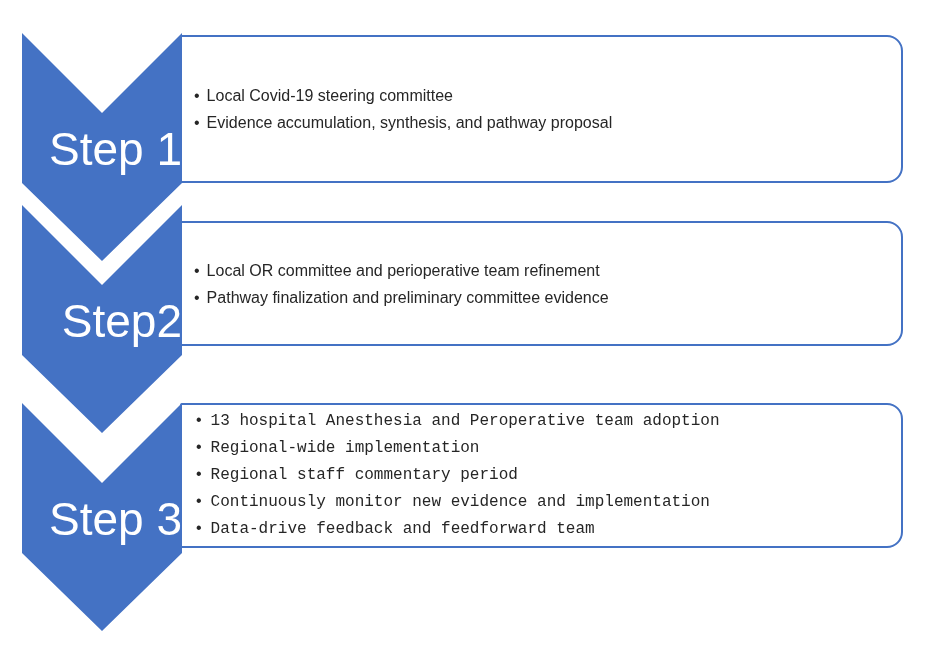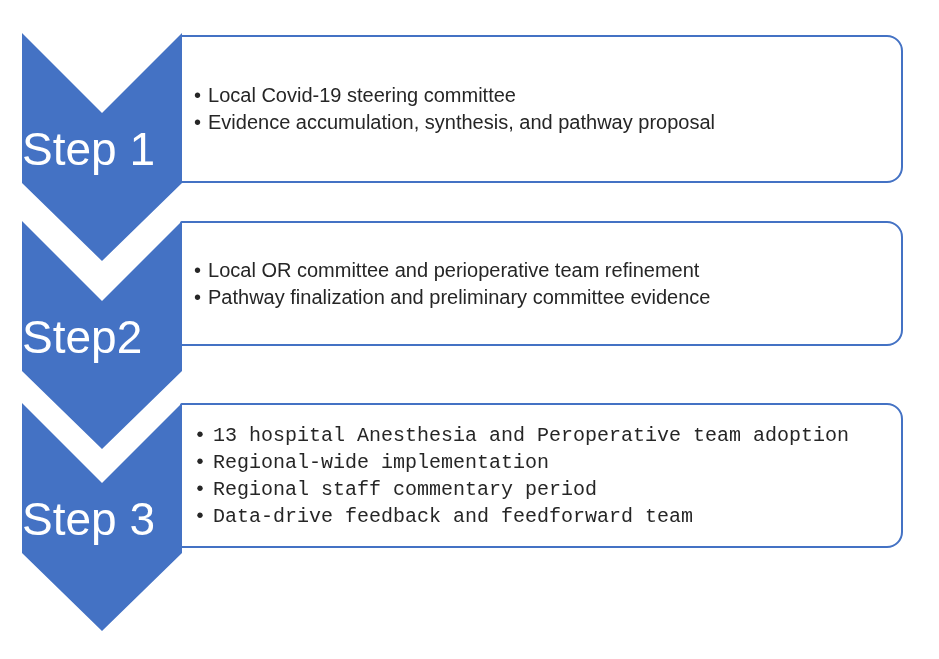--- a/index.html
+++ b/index.html
@@ -22,29 +22,29 @@
     height: 228px;
     background: #4472C4;
     clip-path: polygon(0px 0px, 80px 80px, 160px 0px, 160px 150px, 80px 228px, 0px 150px);
     z-index: 2;
   }
   .chevron .step-label {
     position: absolute;
     top: 93px;
     left: 0;
     width: 100%;
-    text-align: left;
+    text-align: right;
     color: #ffffff;
     font-size: 46px;
     line-height: 1;
     letter-spacing: 0px;
     white-space: nowrap;
   }
   .chevron-1 { top: 33px; }
-  .chevron-2 { top: 221px; }
+  .chevron-2 { top: 205px; }
   .chevron-3 { top: 403px; }
   .content-box {
     position: absolute;
     left: 180px;
     width: 723px;
     box-sizing: border-box;
     border: 2px solid #4472C4;
     border-radius: 2px 16px 16px 2px;
     background: #ffffff;
     display: flex;
@@ -54,21 +54,21 @@
   }
   .box-1 { top: 35px;  height: 148px; }
   .box-2 { top: 221px; height: 125px; }
   .box-3 { top: 403px; height: 145px; font-family: Liberation Mono, monospace; }
   .bullet-list {
     list-style: none;
     margin: 0;
     padding: 0 10px 0 12px;
   }
   .bullet-list li {
-    font-size: 20px;
+    font-size: 16px;
     line-height: 27px;
     color: #262626;
     white-space: nowrap;
   }
   .bullet-list li::before {
     content: "\2022";
     display: inline-block;
     margin-right: 7px;
     color: #262626;
   }
@@ -99,17 +99,18 @@
   </div>
 
   <div class="chevron chevron-3">
     <div class="step-label">Step 3</div>
   </div>
   <div class="content-box box-3">
     <ul class="bullet-list">
       <li>13 hospital Anesthesia and Peroperative team adoption</li>
       <li>Regional-wide implementation</li>
       <li>Regional staff commentary period</li>
+      <li>Continuously monitor new evidence and implementation</li>
       <li>Data-drive feedback and feedforward team</li>
     </ul>
   </div>
 
 </div>
 
 </body></html>

